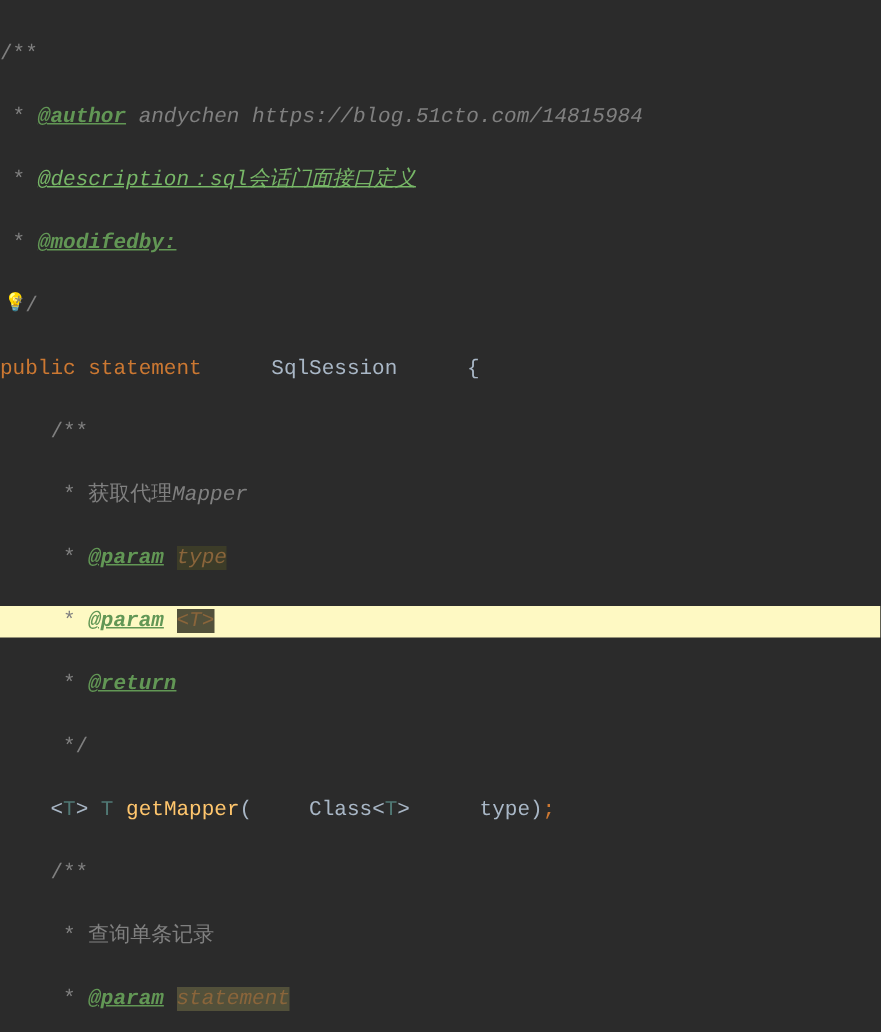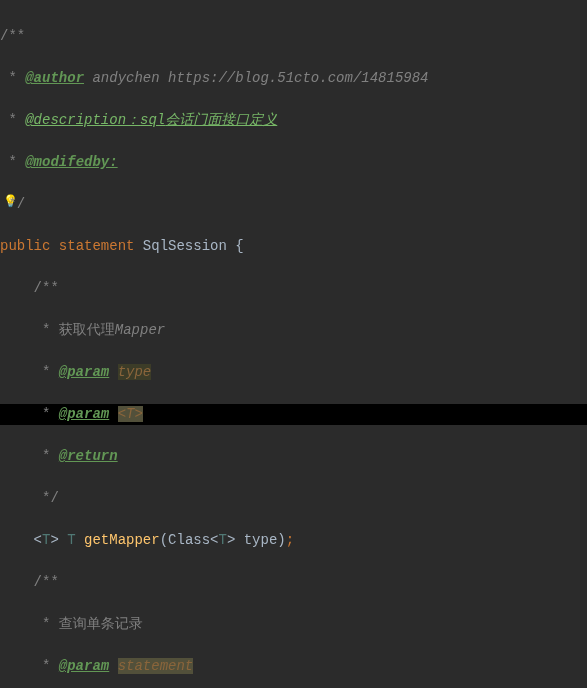--- a/index.html
+++ b/index.html
@@ -21,21 +21,21 @@
     .code-area {
       padding: 5px 0;
       white-space: pre;
     }
     .line {
       padding-left: 0;
       position: relative;
       min-height: 21px;
     }
     .highlighted-line {
-      background: #000000;
+      background: #fef9c3;
     }
     .gutter-icon {
       position: absolute;
       left: 3px;
       top: 192px;
       font-size: 12px;
     }
     .comment {
       color: #808080;
     }
@@ -66,20 +66,21 @@
       background: #52503a;
     }
     .keyword {
       color: #cc7832;
     }
     .type-param {
       color: #507874;
     }
     .identifier {
       color: #a9b7c6;
+      margin-left: 38px;
     }
     .method-name {
       color: #ffc66d;
     }
     .paren {
       color: #a9b7c6;
     }
     .angle {
       color: #a9b7c6;
     }

